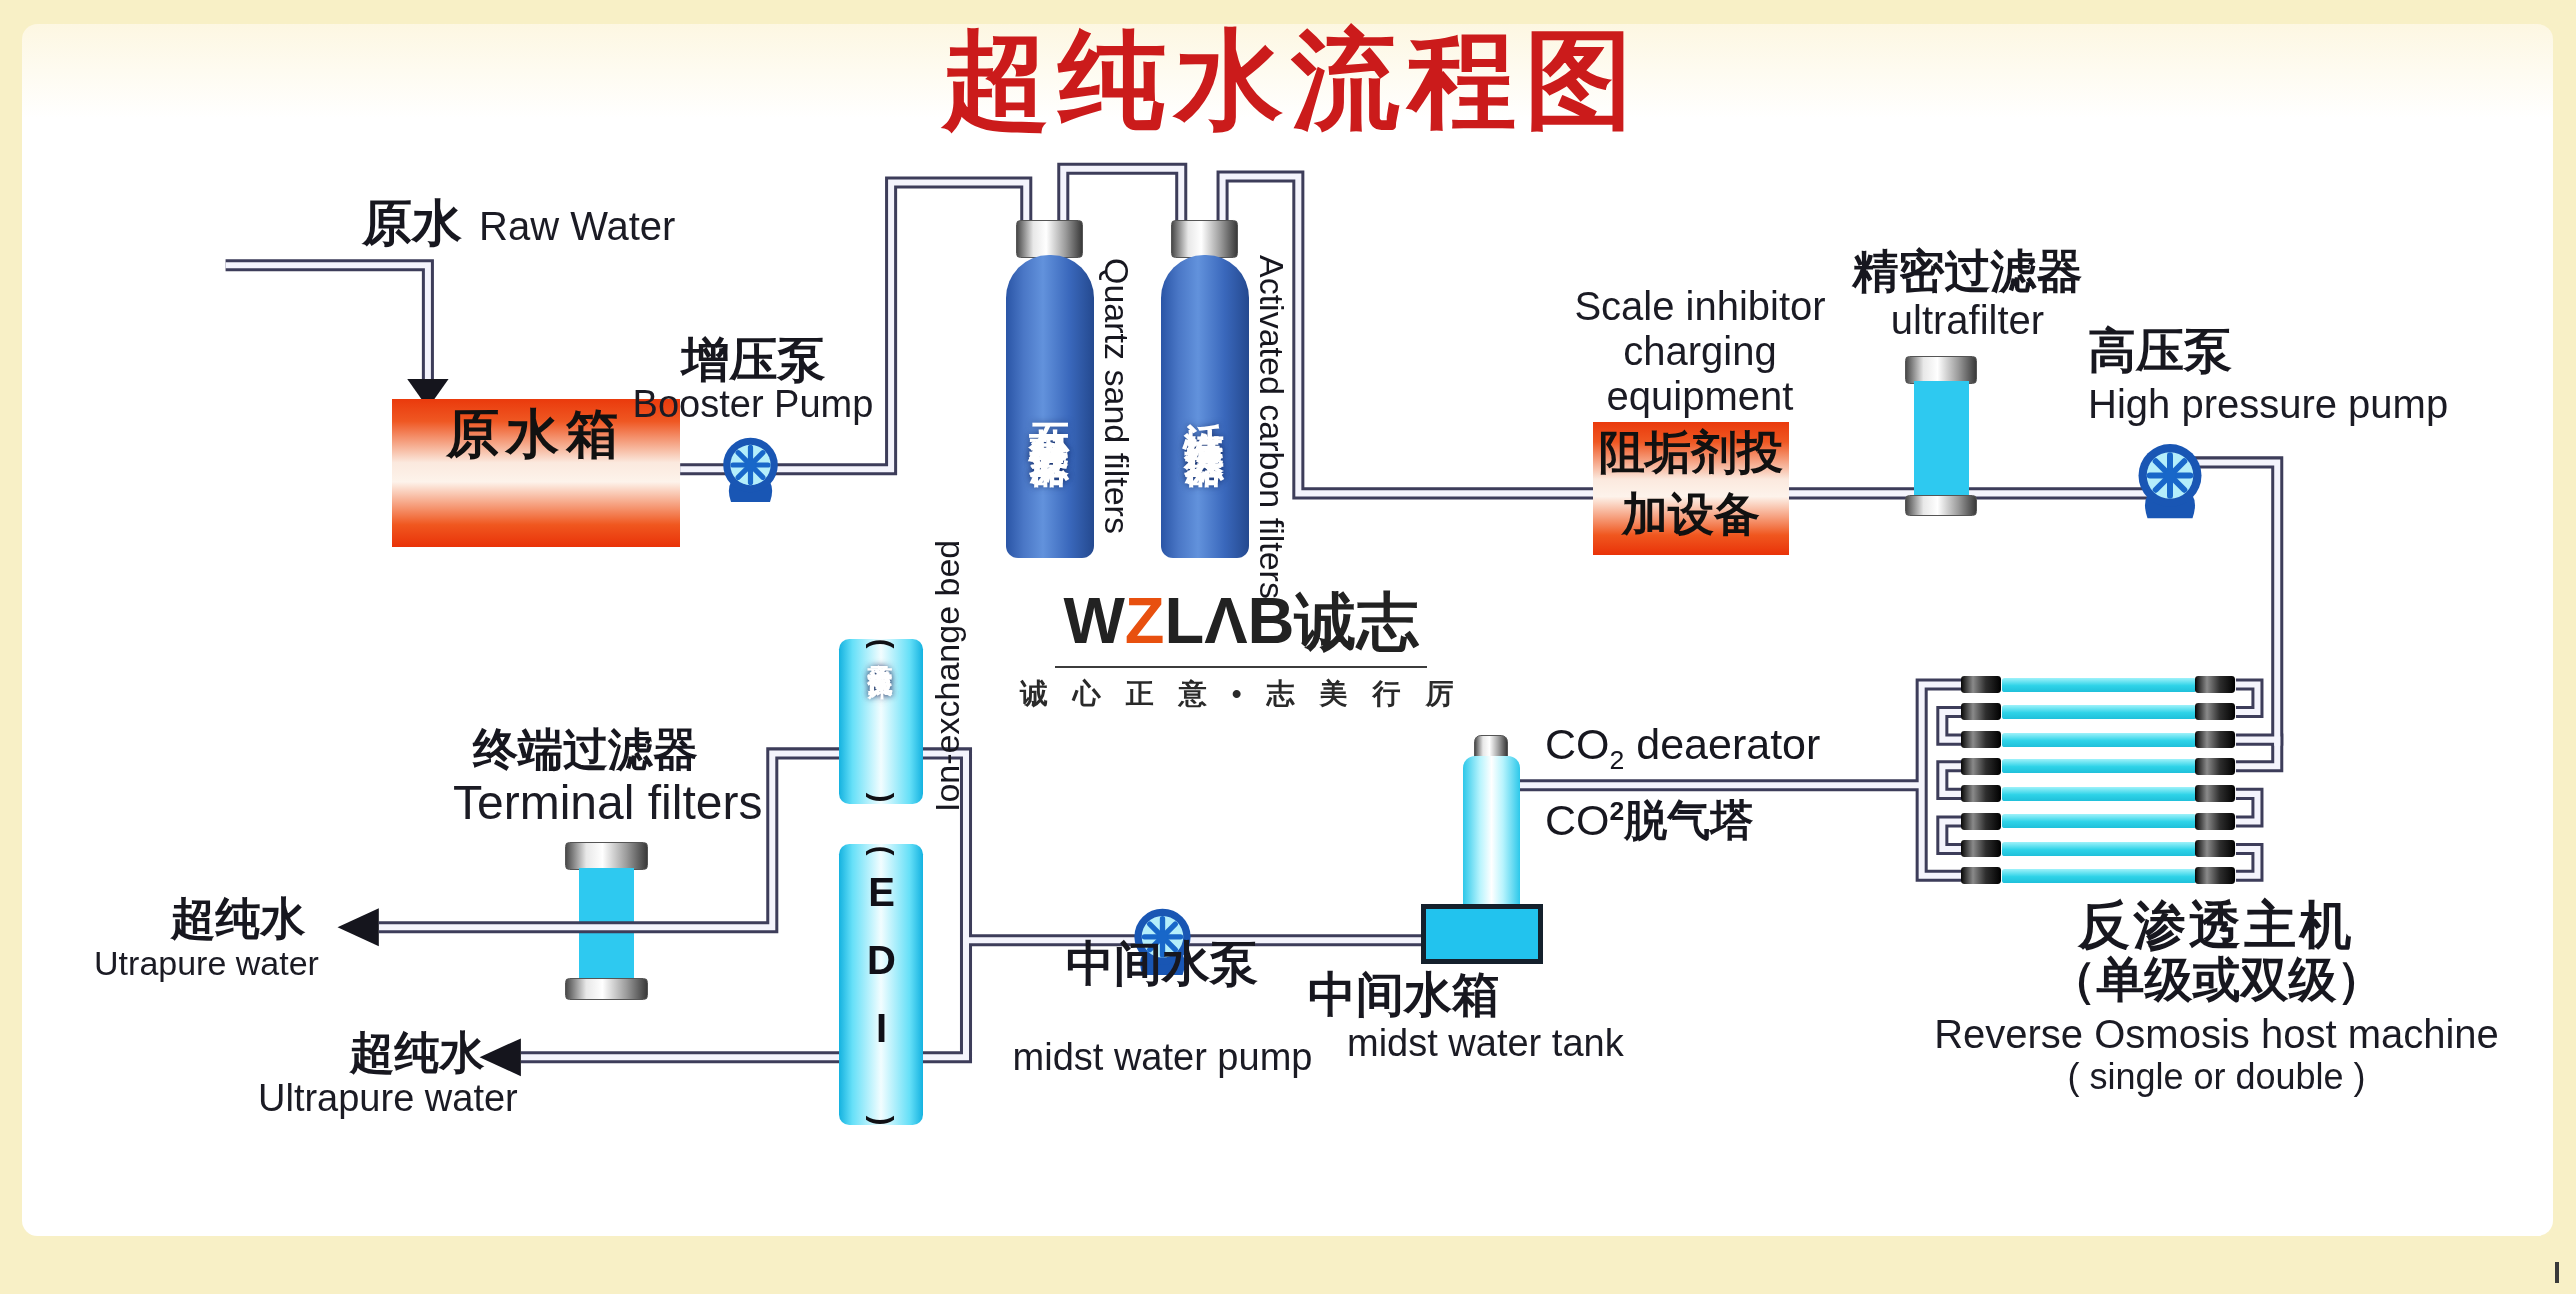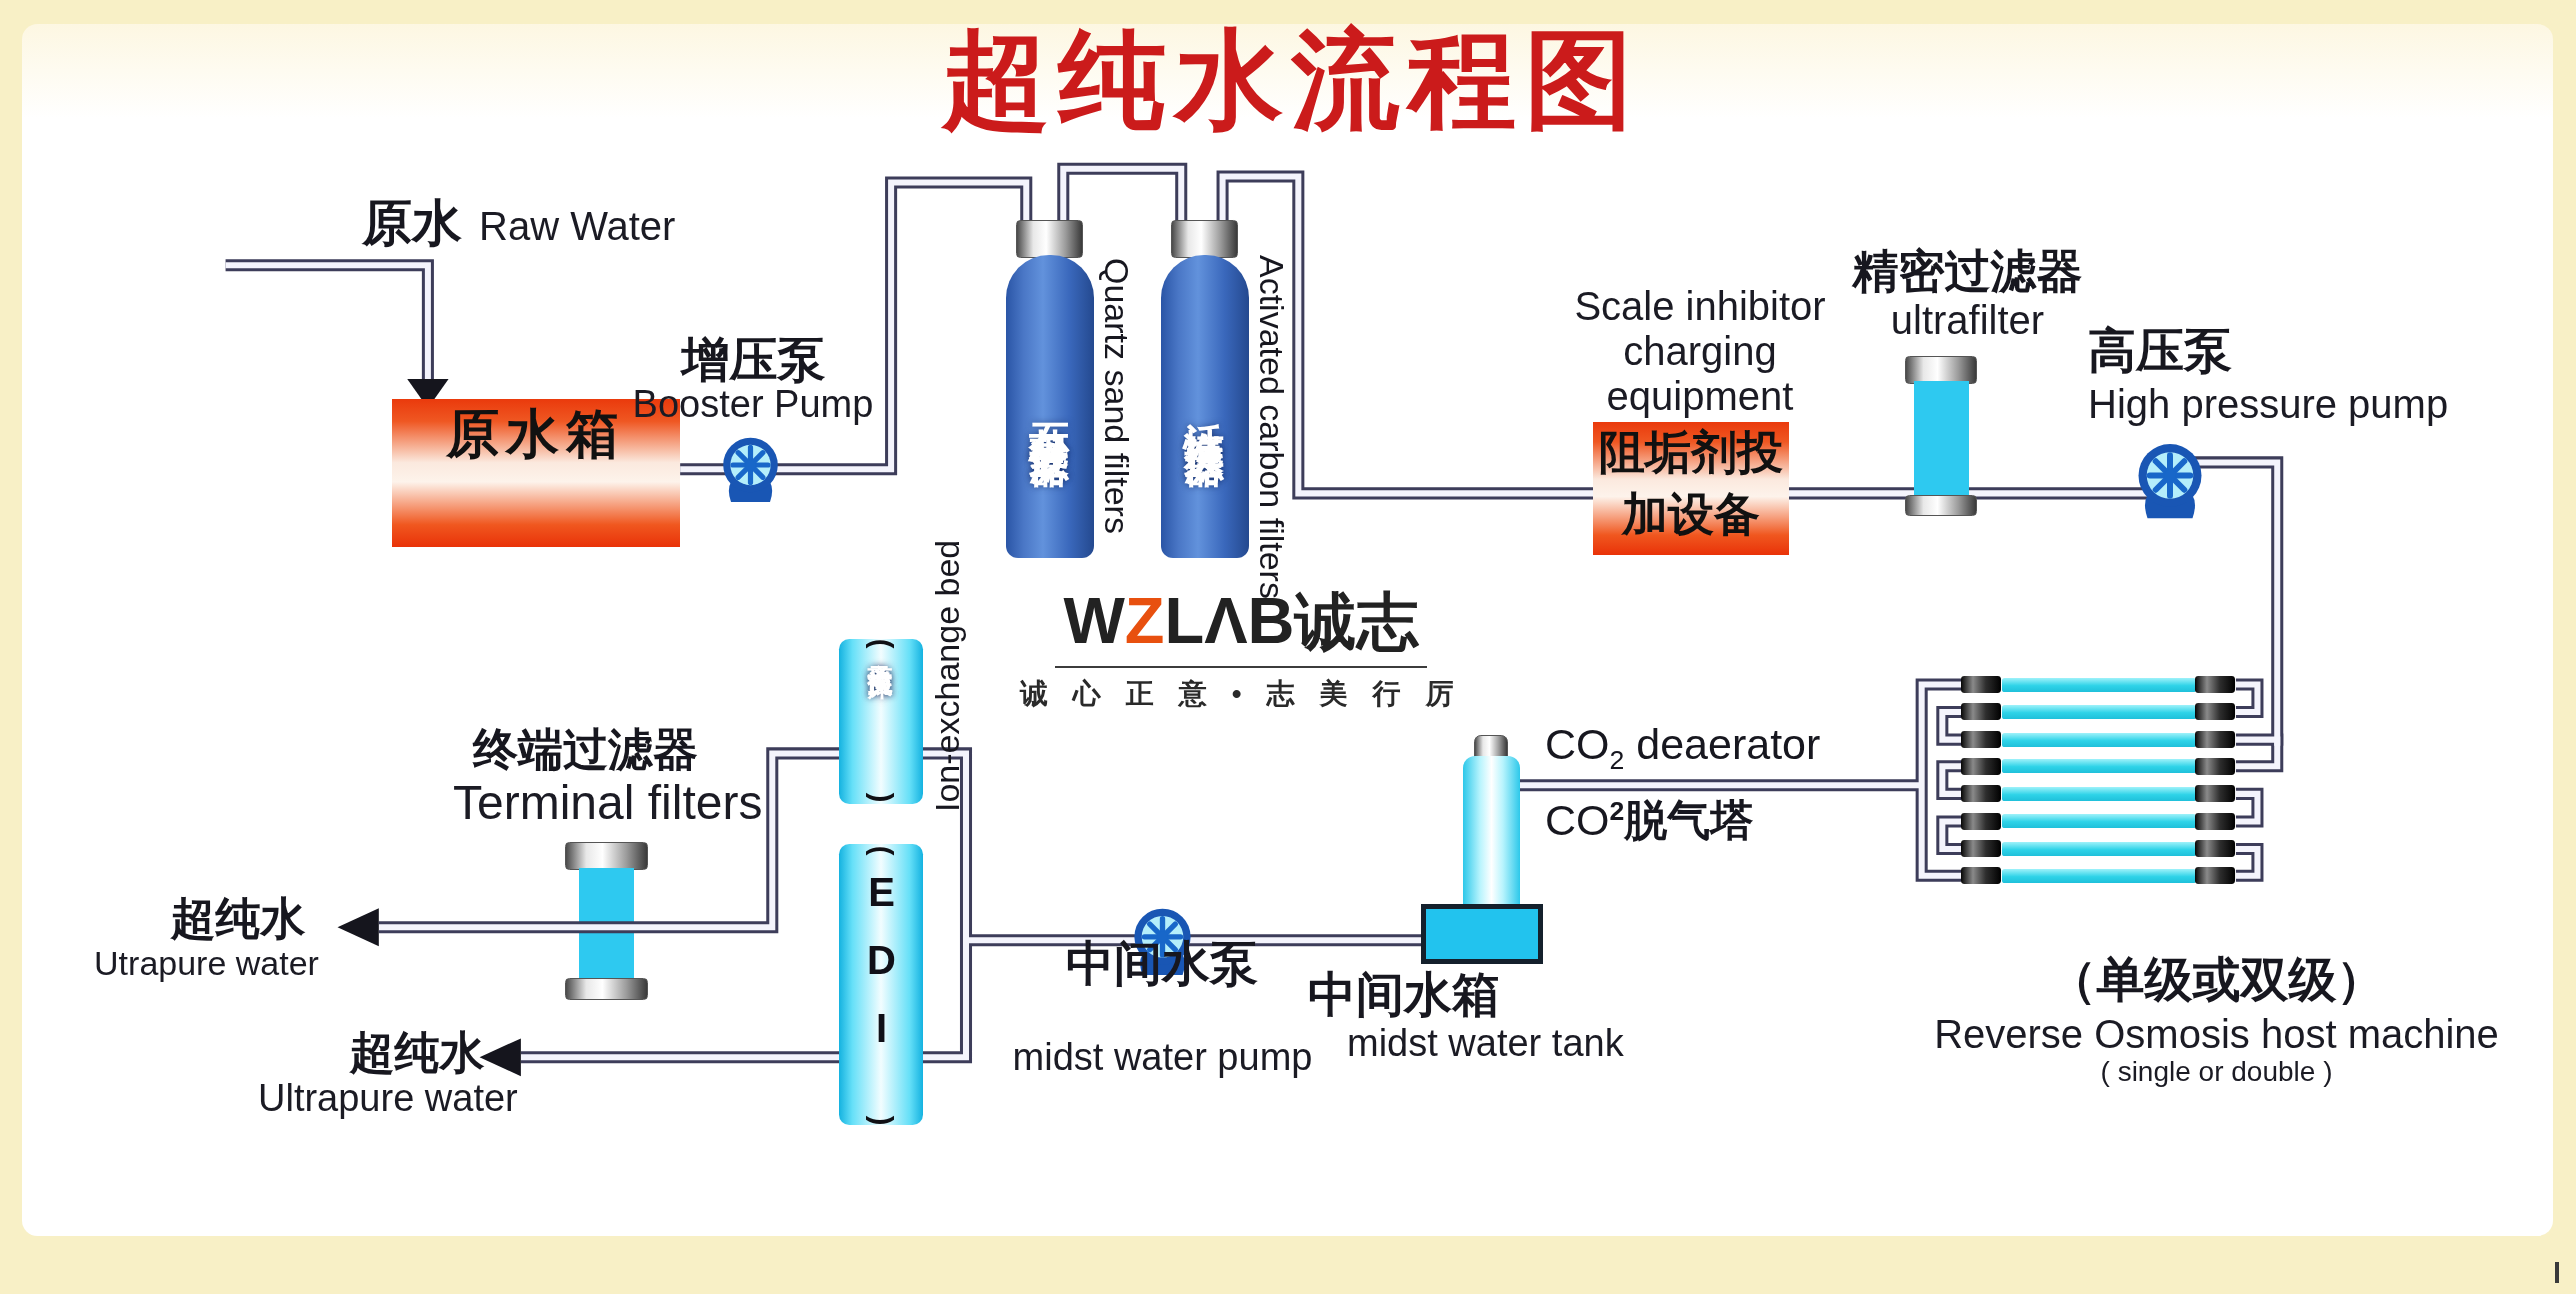--- a/index.html
+++ b/index.html
@@ -199,23 +199,24 @@
       <div class="tube-bar" style="left:2002px;top:814px;width:194px;height:13.8px;"></div>
       <div class="tube-cap" style="left:2195px;top:813px;width:40px;height:17px;"></div>
     <div class="tube-cap" style="left:1961px;top:840px;width:40px;height:17px;"></div>
       <div class="tube-bar" style="left:2002px;top:842px;width:194px;height:13.8px;"></div>
       <div class="tube-cap" style="left:2195px;top:840px;width:40px;height:17px;"></div>
     <div class="tube-cap" style="left:1961px;top:867px;width:40px;height:17px;"></div>
       <div class="tube-bar" style="left:2002px;top:869px;width:194px;height:13.8px;"></div>
       <div class="tube-cap" style="left:2195px;top:867px;width:40px;height:17px;"></div>
   </div>
 
+  <div class="lbl zh" style="left:1924px;top:897px;width:585px;font-size:52px;letter-spacing:3.4px;">反渗透主机</div>
   <div class="lbl zh" style="left:1924px;top:954px;width:585px;font-size:48px;">（单级或双级）</div>
   <div class="lbl en" style="left:1924px;top:1012px;width:585px;font-size:40px;">Reverse Osmosis host machine</div>
-  <div class="lbl en" style="left:1924px;top:1057px;width:585px;font-size:28px;">( single or double )</div>
+  <div class="lbl en" style="left:1924px;top:1057px;width:585px;font-size:36px;">( single or double )</div>
 
   <div class="cap" style="left:1474px;top:735px;width:34px;height:24px;border-radius:6.9px 6.9px 0 0;"></div>
   <div class="comp" style="left:1463px;top:756px;width:57px;height:152px;border-radius:12px 12px 0 0;
               background:linear-gradient(90deg,#2cc8ea,#b8f4fd 30%,#ffffff 50%,#b8f4fd 70%,#2cc8ea);"></div>
   <div class="lbl" style="left:1545px;top:721px;font-size:43px;text-align:left;">
     <span>CO</span><sub>2</sub><span> deaerator</span>
   </div>
   <div class="lbl zh" style="left:1545px;top:797px;font-size:43px;text-align:left;">
     <span style="font-weight:500;">CO</span><sup>2</sup><span>脱气塔</span>
   </div>

